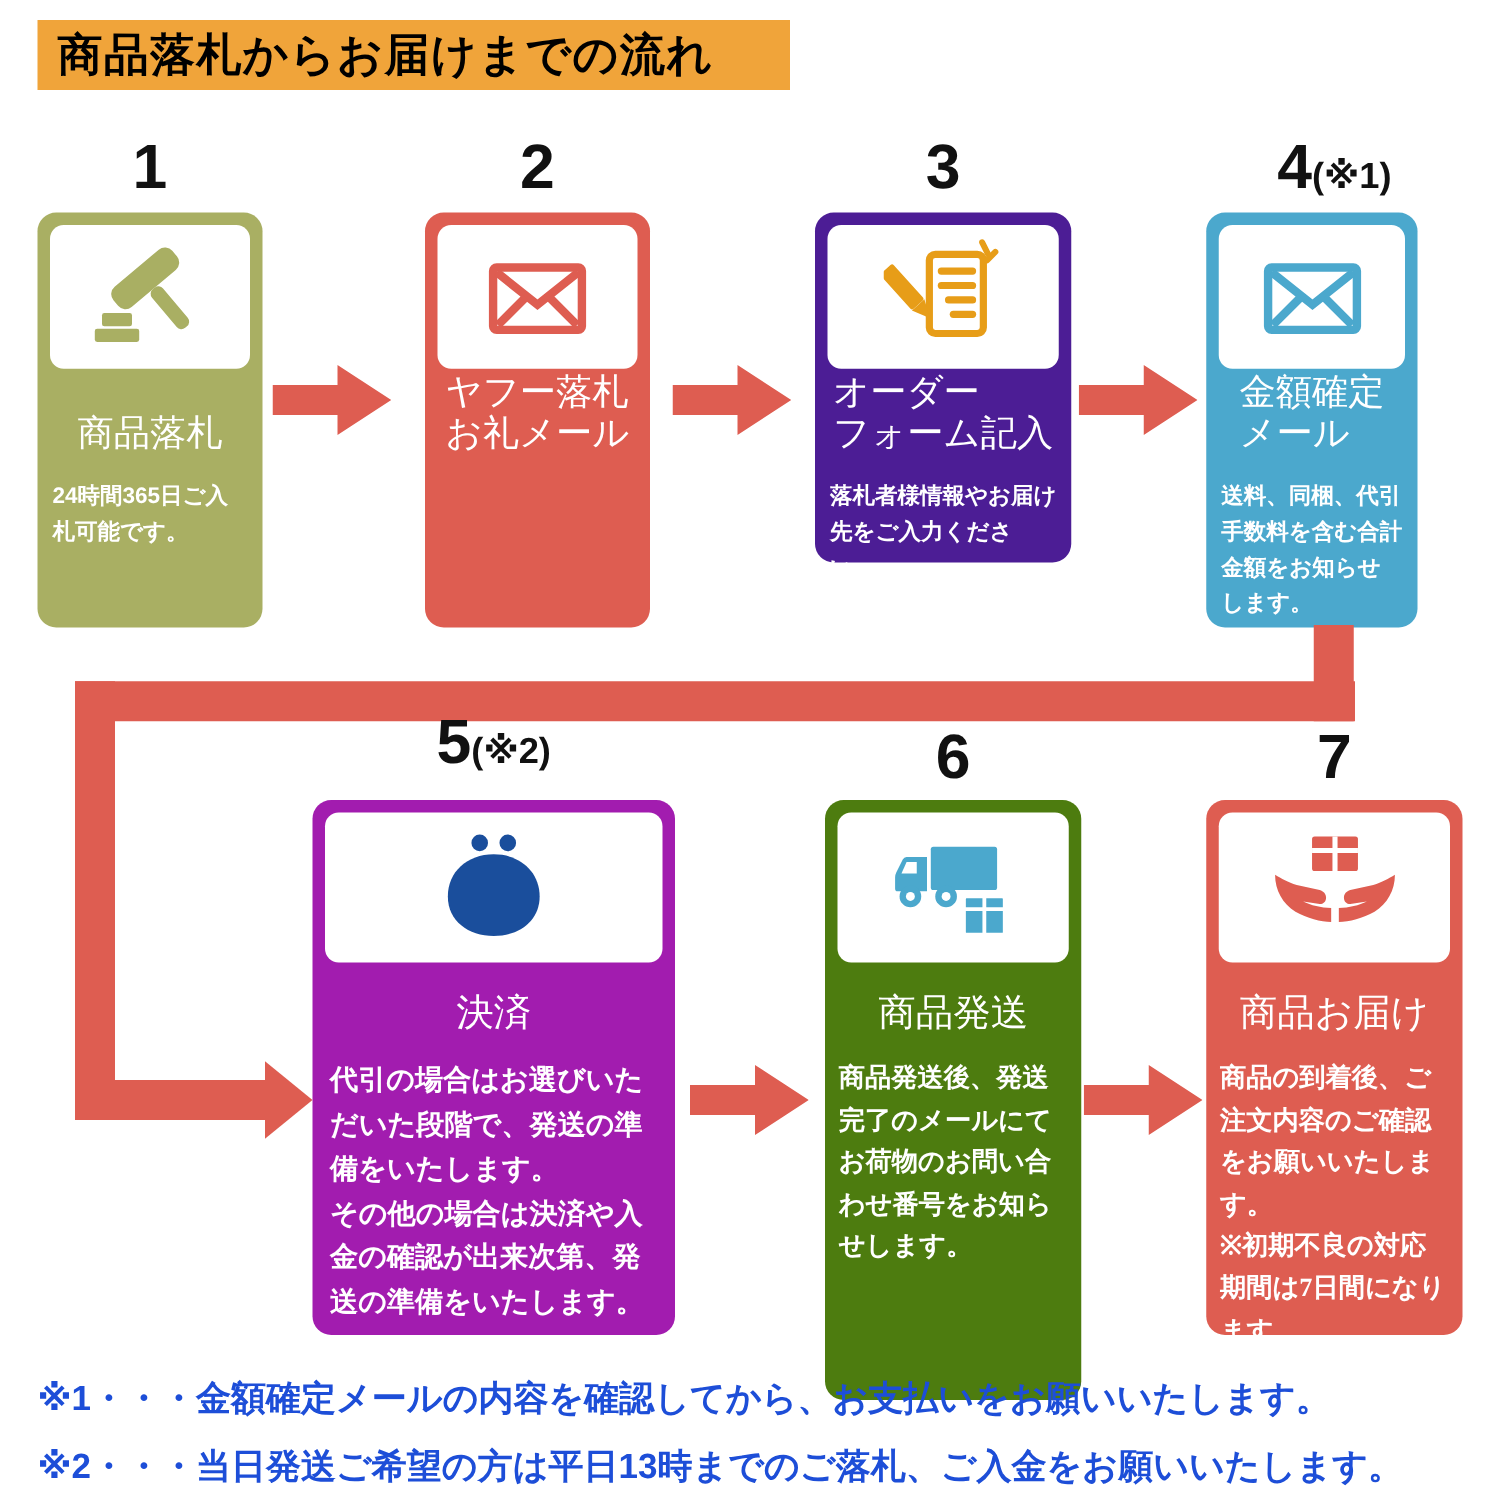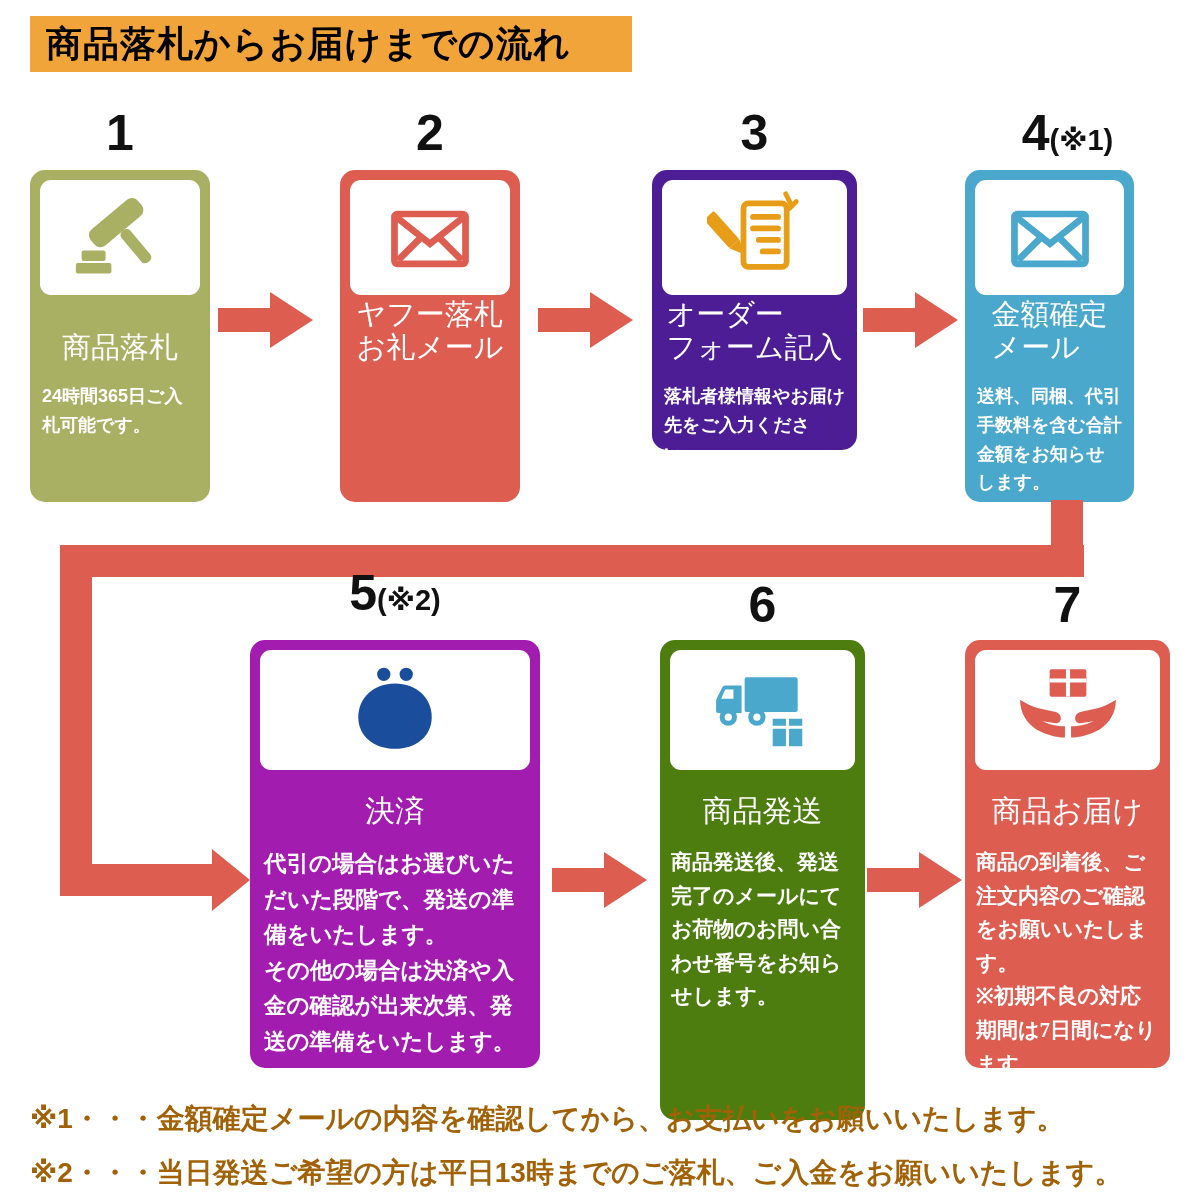--- a/index.html
+++ b/index.html
@@ -37,21 +37,21 @@
   .box5 .desc { font-size:22.5px; left:14px; right:12px; line-height:1.58; }
 
   .arrow { position:absolute; width:95px; height:64px; }
   .arrow polygon { fill:var(--arrow); }
 
   .conn { position:absolute; background:var(--arrow); }
   .conn-head { position:absolute; width:0; height:0;
     border-top:31px solid transparent; border-bottom:31px solid transparent;
     border-left:38px solid var(--arrow); }
 
-  .note { position:absolute; left:30px; color:#a16207; font-size:28px; font-weight:700;
+  .note { position:absolute; left:30px; color:#1d4ed8; font-size:28px; font-weight:700;
     white-space:nowrap; }
 </style>
 </head>
 <body>
 
 <div class="canvas">
 
   <div class="header">商品落札からお届けまでの流れ</div>
 
   <div class="stepnum" style="left:30px;width:180px;"><span>1</span><span class="suffix"></span></div>

